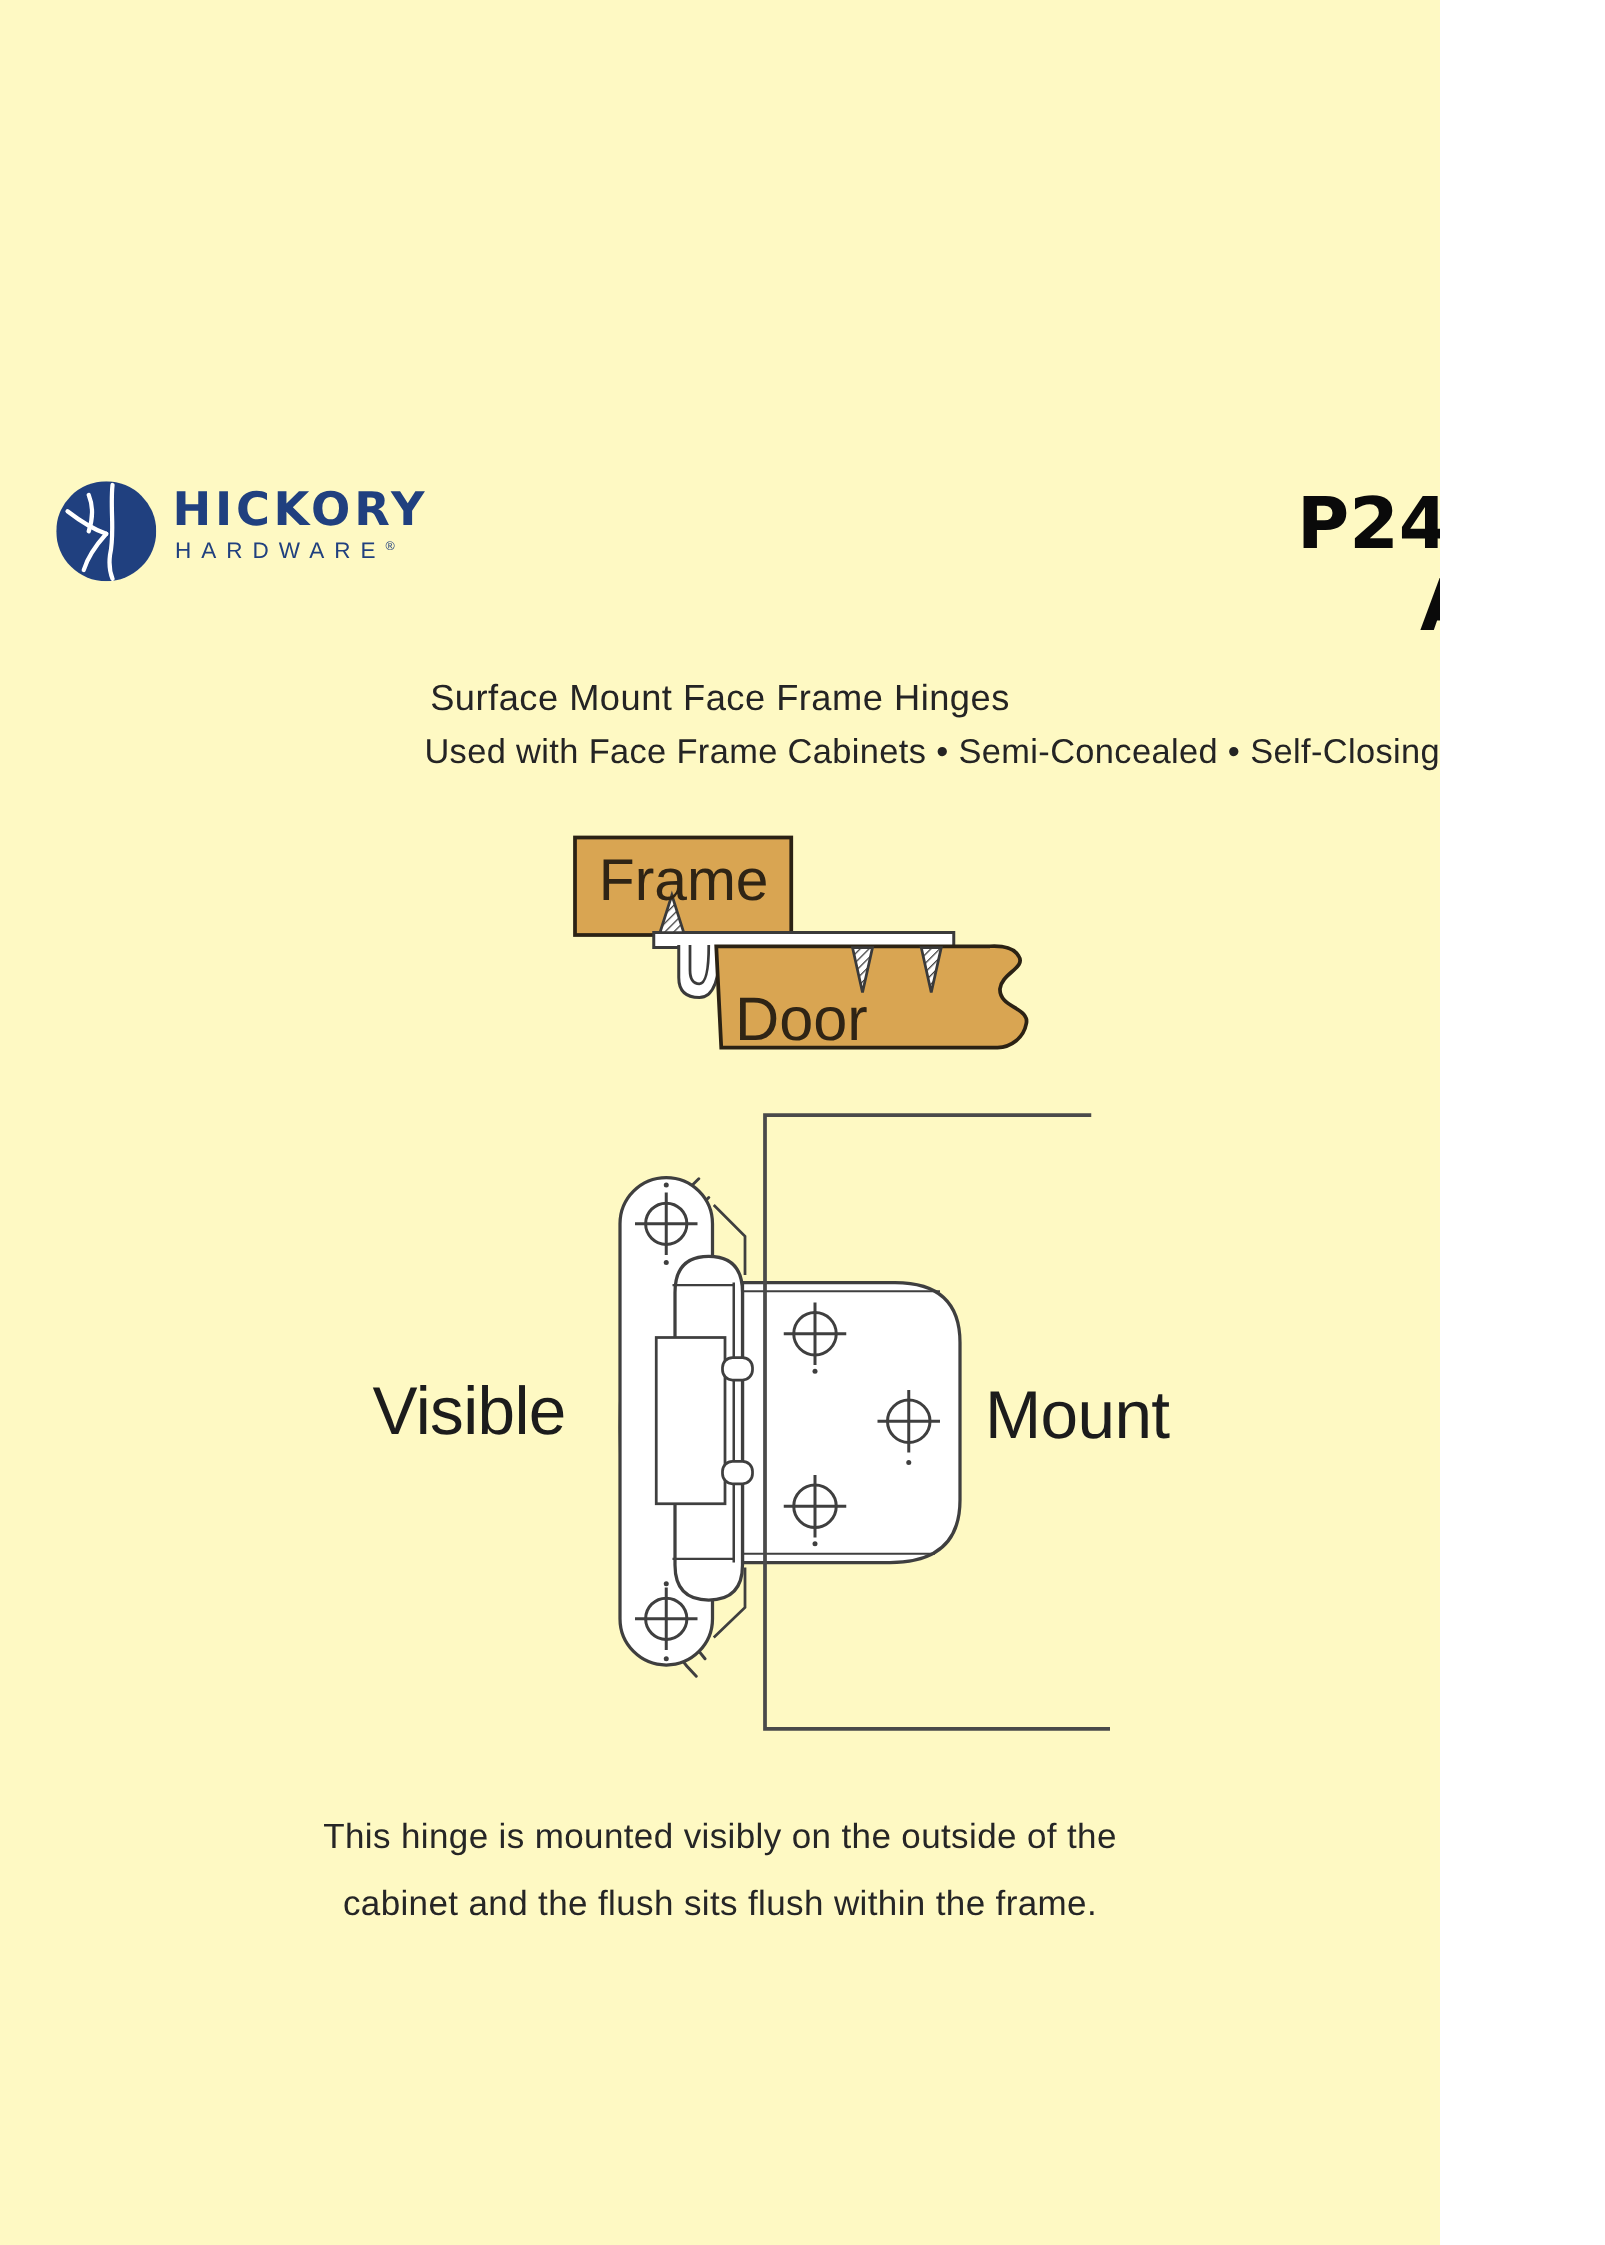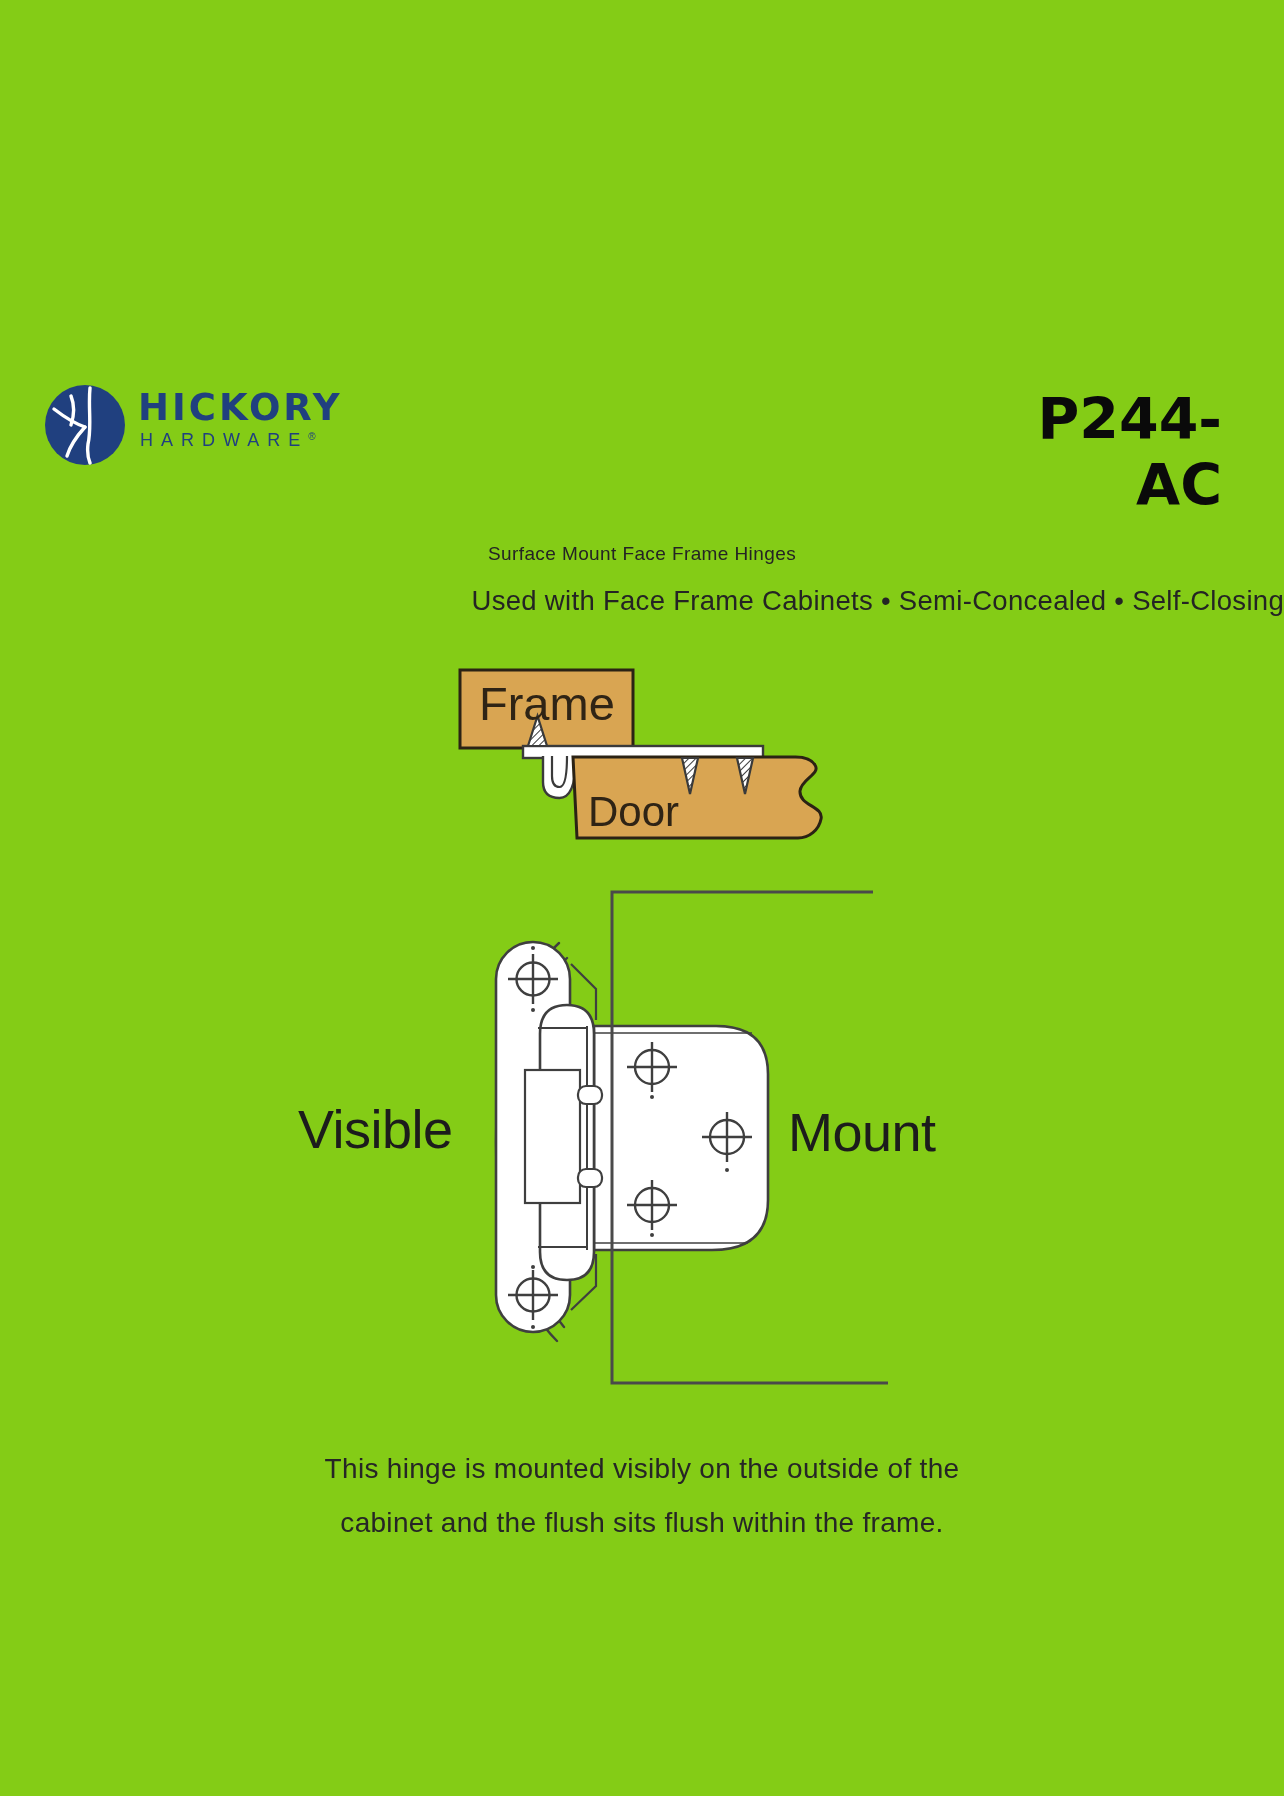--- a/index.html
+++ b/index.html
@@ -1,31 +1,31 @@
 <!DOCTYPE html>
 <html><head>
 <meta charset="utf-8">
 <style>
   html,body{margin:0;padding:0;background:#ffffff;}
-  #page{position:relative;width:1284px;height:1796px;background:#84cc16;overflow:hidden;
+  #page{position:relative;width:1152px;height:1796px;background:#fef9c3;overflow:hidden;
         font-family:"Liberation Sans",sans-serif;color:#262626;}
   .abs{position:absolute;}
   
   #brand-name{left:138px;top:386px;font-size:37px;font-weight:bold;letter-spacing:3px;color:#20407f;
               font-family:"DejaVu Sans","Liberation Sans",sans-serif;}
   #brand-sub{left:140px;top:430px;font-size:18px;font-weight:400;letter-spacing:8px;color:#20407f;}
   #brand-sub sup{font-size:10px;letter-spacing:0;vertical-align:6px;}
   #product-code{left:952px;top:386px;width:270px;text-align:right;font-size:57px;font-weight:bold;
                 color:#0a0a0a;letter-spacing:0px;font-family:"DejaVu Sans","Liberation Sans",sans-serif;}
   
-  #title{left:0;right:0;top:543px;text-align:center;font-size:19px;color:#242424;letter-spacing:.4px;}
+  #title{left:0;right:0;top:543px;text-align:center;font-size:29px;color:#242424;letter-spacing:.4px;}
   #subtitle{left:0;right:0;top:585px;text-align:right;font-size:27.5px;color:#242424;letter-spacing:.3px;}
   
   #frame-label{left:479px;top:676px;font-size:47px;color:#2f2415;}
-  #door-label{left:588px;top:788px;font-size:42px;color:#2f2415;}
+  #door-label{left:588px;top:788px;font-size:49px;color:#2f2415;}
   
   #visible-label{left:298px;top:1098px;font-size:54px;color:#1c1c1c;letter-spacing:-.5px;}
   #hidden-label{left:788px;top:1101px;font-size:54px;color:#1c1c1c;letter-spacing:-.5px;}
   
   .caption-line{left:0;right:0;text-align:center;font-size:28px;color:#262626;letter-spacing:.3px;}
   #caption-1{top:1453px;}
   #caption-2{top:1507px;}
 </style>
 </head>
 <body>

